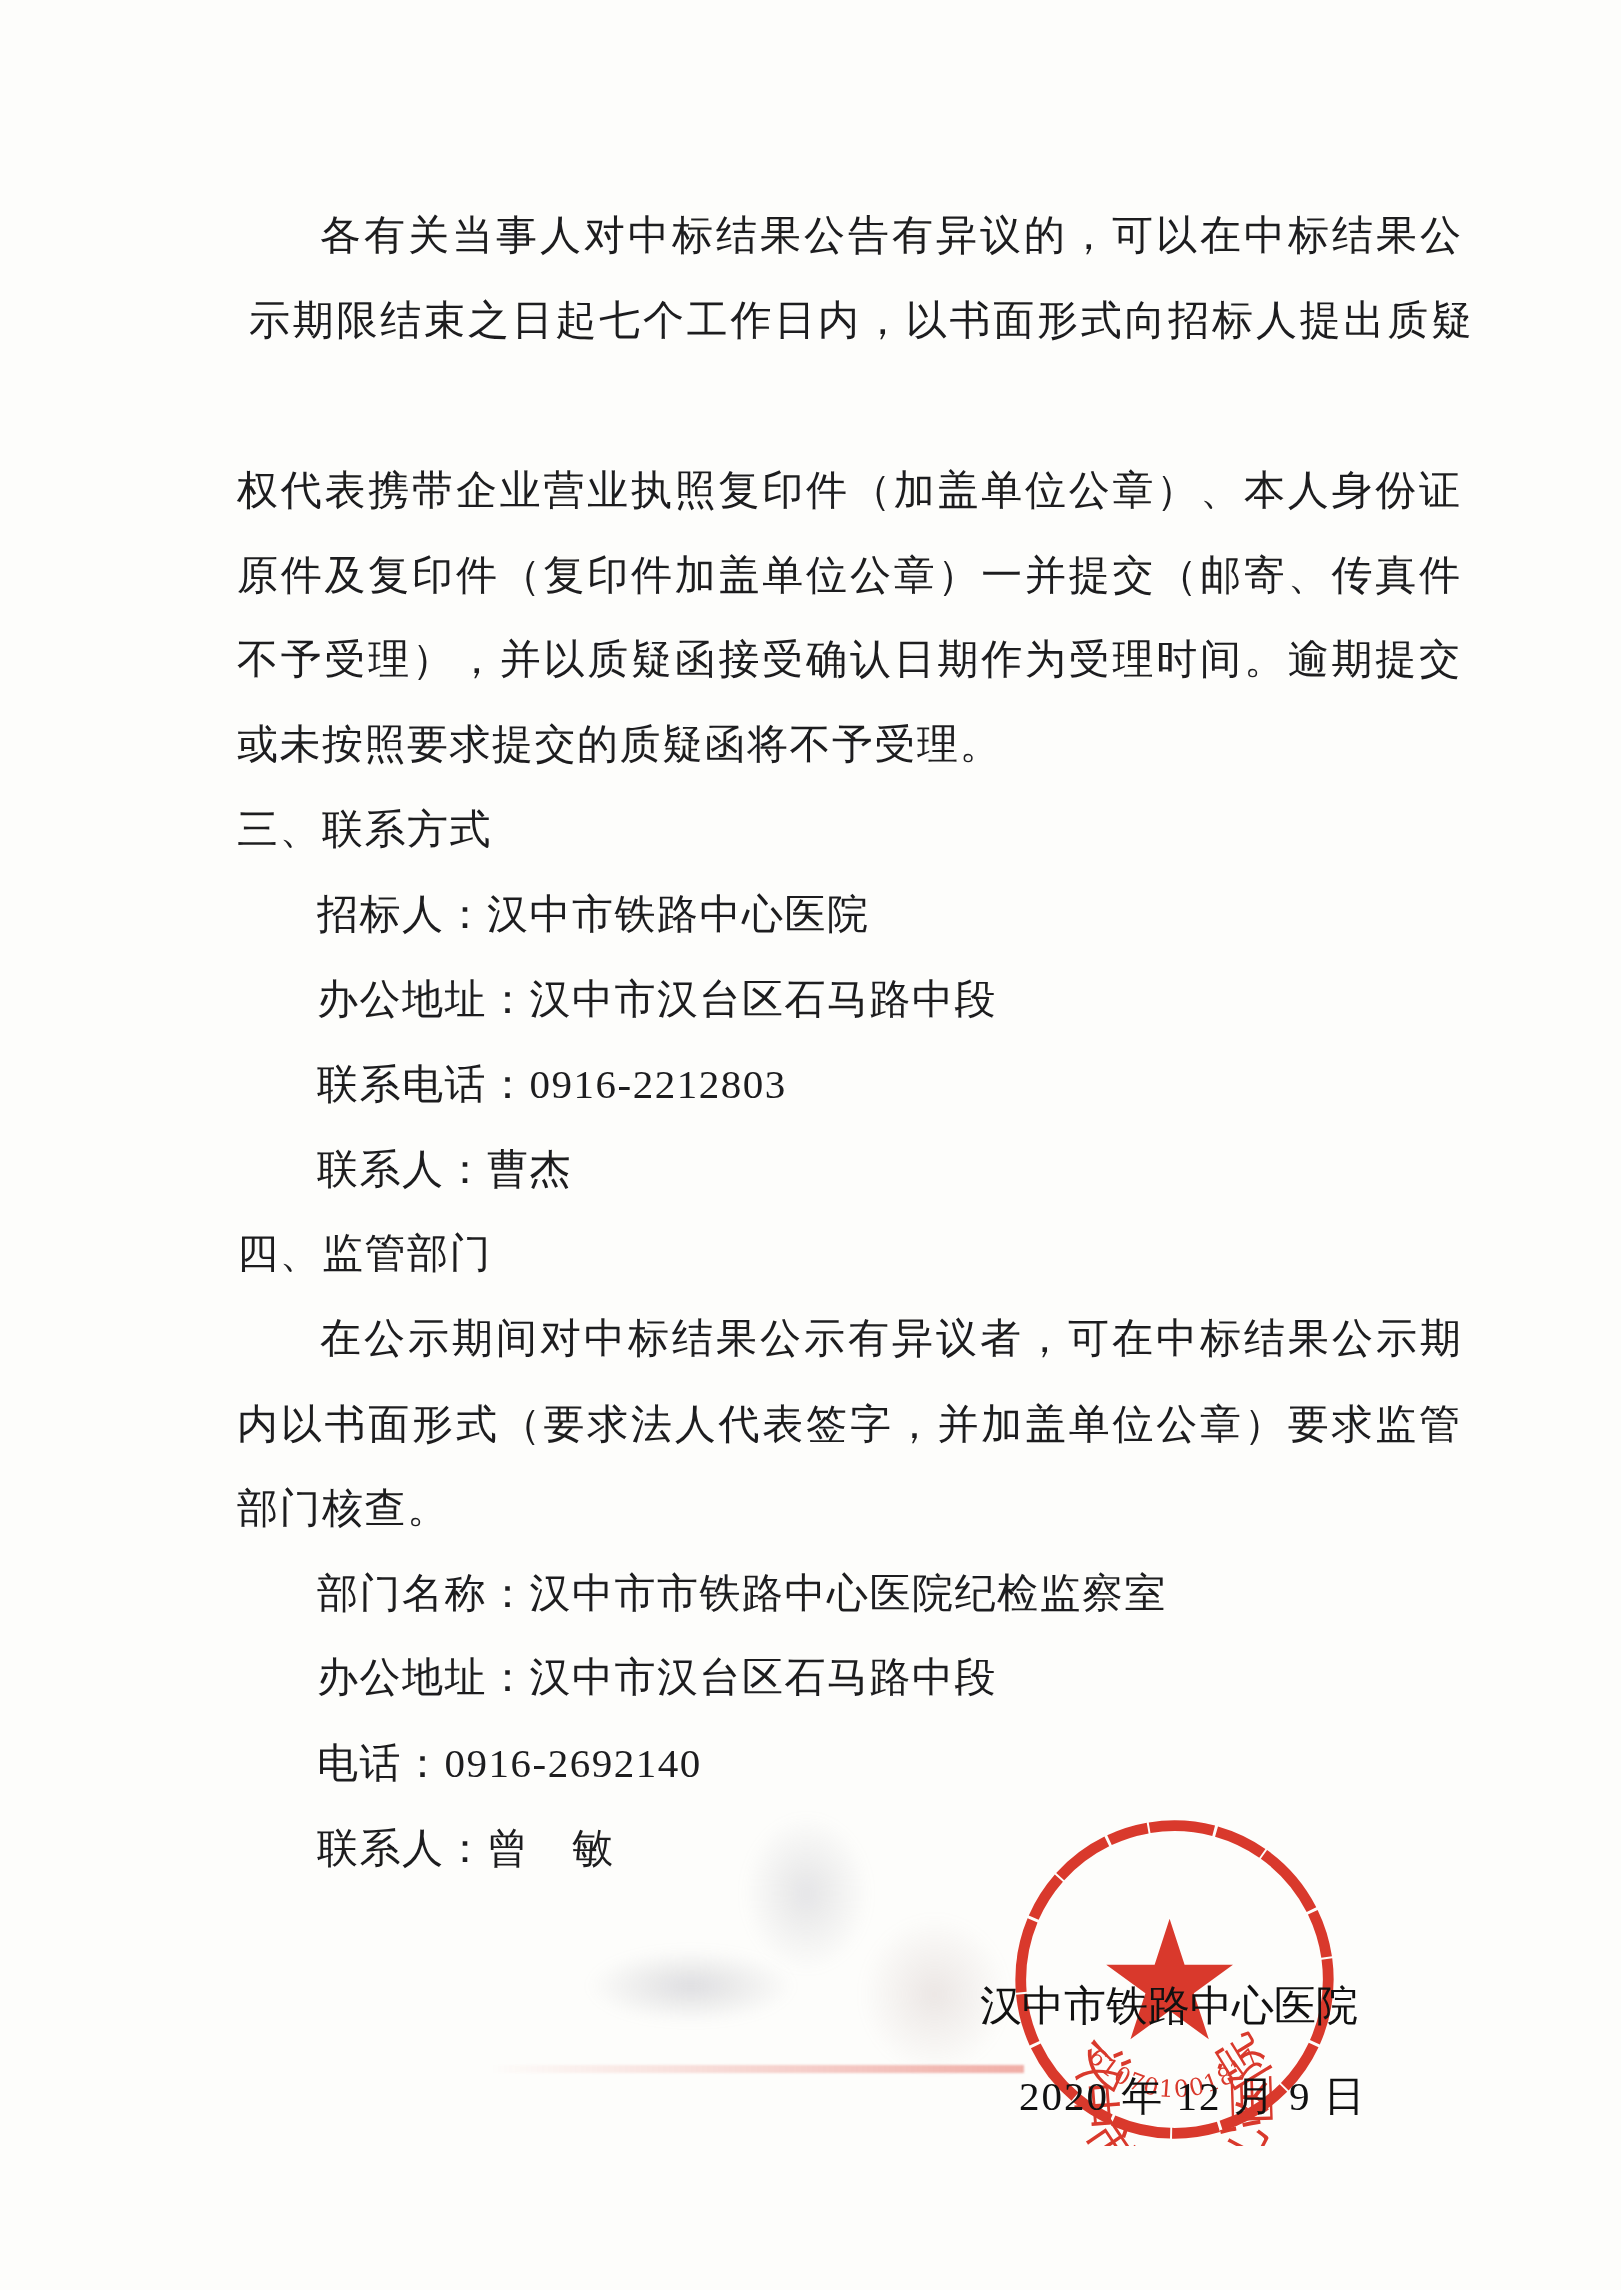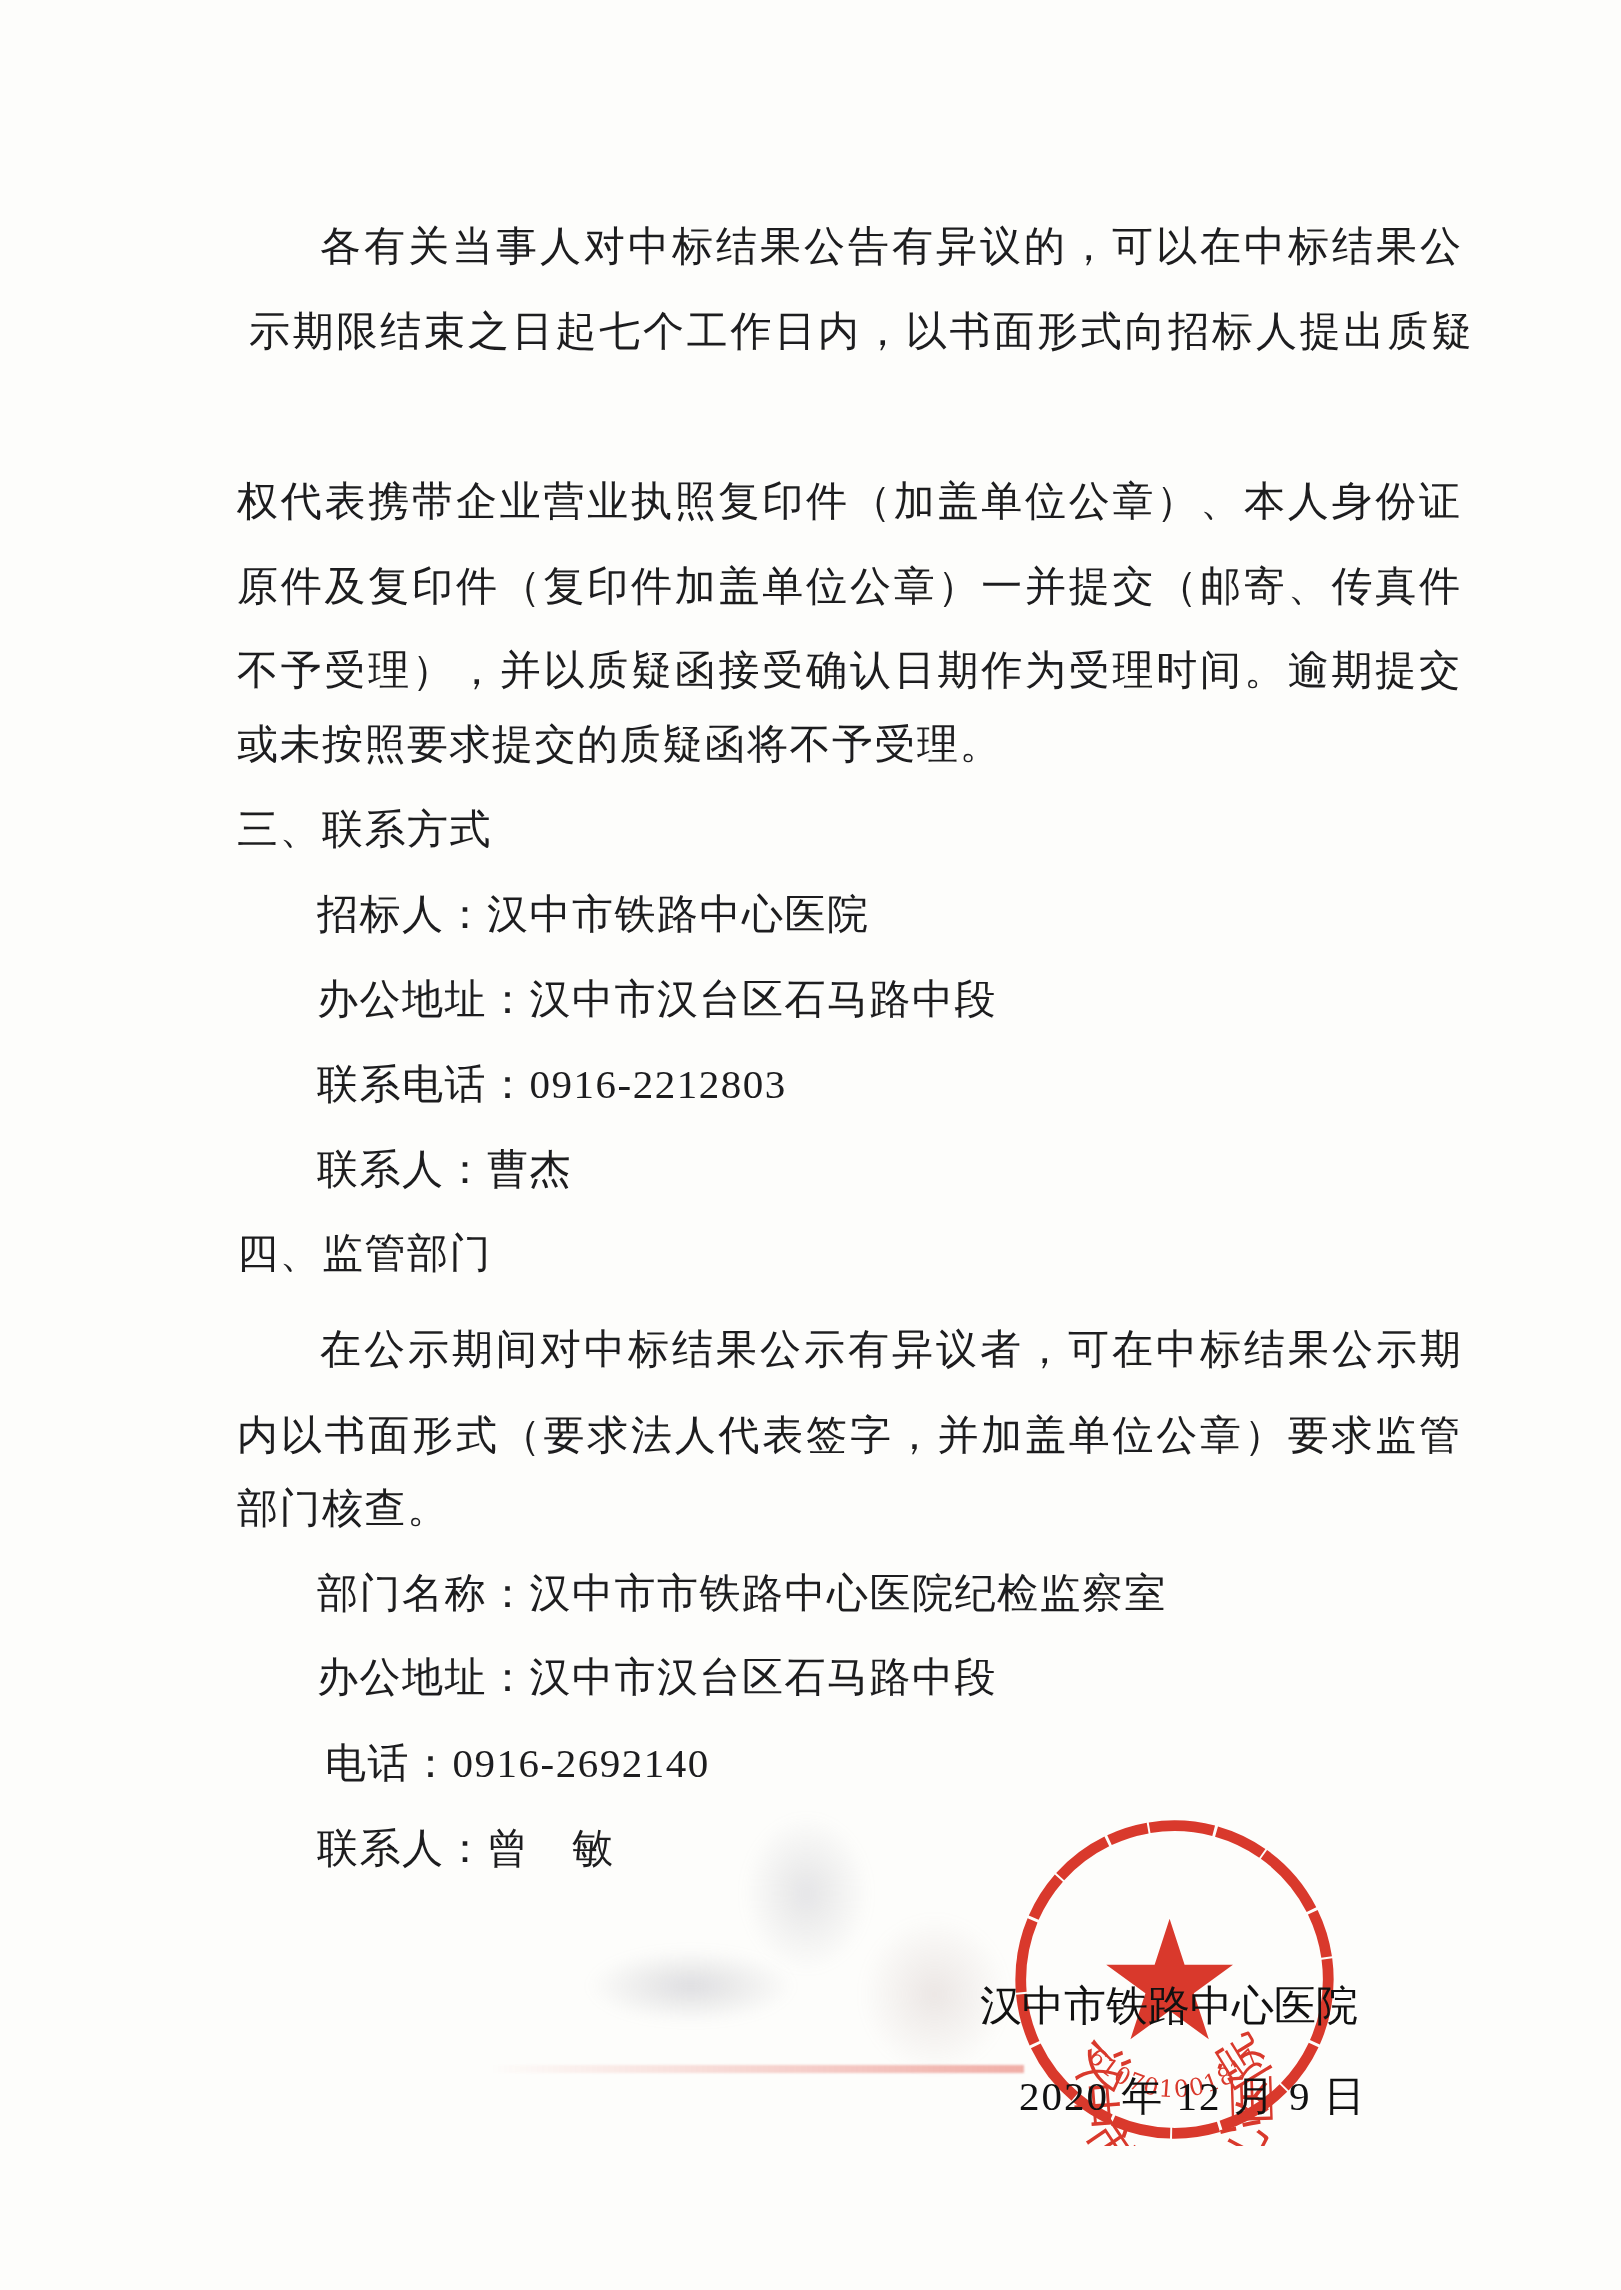--- a/index.html
+++ b/index.html
@@ -16,21 +16,20 @@
     font-size:41px;
     line-height:47px;
     letter-spacing:1.5px;
     white-space:nowrap;
     color:#1d1d1f;
   }
   .line.j{
     text-align:justify;
     text-align-last:justify;
     letter-spacing:0;
-    margin-top:11px;
   }
   
   .seal{
     position:absolute;
     left:1008px;top:1813px;
     width:333px;height:333px;
     opacity:.92;
     mix-blend-mode:multiply;
     z-index:2;
   }
@@ -74,21 +73,21 @@
   <div class="line" style="top:976px;left:317px">办公地址：汉中市汉台区石马路中段</div>
   <div class="line" style="top:1061px;left:317px">联系电话：0916-2212803</div>
   <div class="line" style="top:1146px;left:317px">联系人：曹杰</div>
 
   <div class="line" style="top:1230px;left:237px">四、监管部门</div>
   <div class="line j" style="top:1315px;left:320px;width:1141px">在公示期间对中标结果公示有异议者，可在中标结果公示期</div>
   <div class="line j" style="top:1401px;left:237px;width:1223px">内以书面形式（要求法人代表签字，并加盖单位公章）要求监管</div>
   <div class="line" style="top:1485px;left:237px">部门核查。</div>
   <div class="line" style="top:1570px;left:317px">部门名称：汉中市市铁路中心医院纪检监察室</div>
   <div class="line" style="top:1654px;left:317px">办公地址：汉中市汉台区石马路中段</div>
-  <div class="line" style="top:1740px;left:325px">电话：0916-2692140</div>
+  <div class="line" style="top:1740px;left:317px">电话：0916-2692140</div>
   <div class="line" style="top:1825px;left:317px">联系人：曾　敏</div>
 
   <div class="smudge s1"></div>
   <div class="smudge s2"></div>
   <div class="smudge s3"></div>
   <div class="red-streak"></div>
 
   <svg class="seal" viewBox="0 0 340 340">
     <circle cx="170" cy="170" r="157" fill="none" stroke="#d8281a" stroke-width="11" stroke-dasharray="66 3 52 2 75 3 48 2 60 3 41 2"></circle>
     <path id="sealTopArc" d="M 95.7 232.4 A 97 97 0 1 0 244.3 232.4" fill="none"></path>

